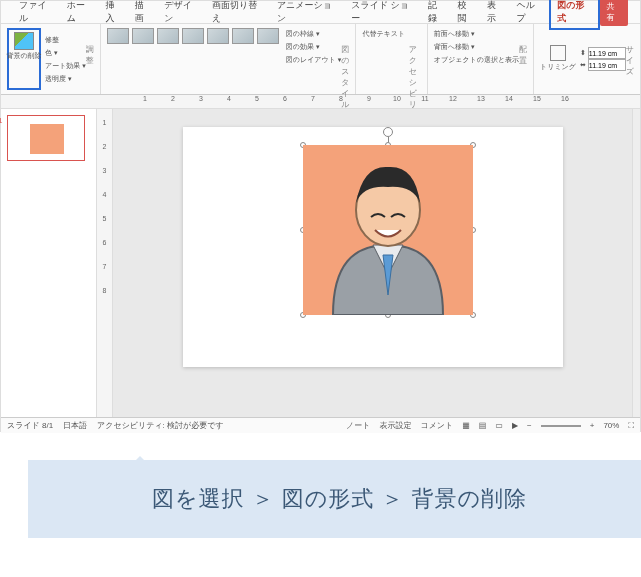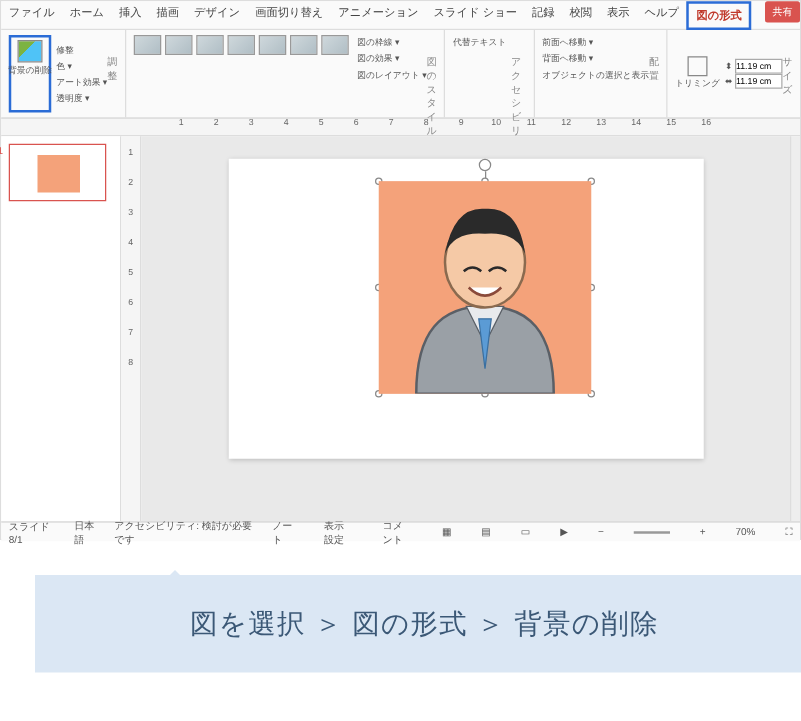--- a/index.html
+++ b/index.html
@@ -1,18 +1,18 @@
 <!DOCTYPE html>
 <html><head>
 <meta charset="utf-8">
 <style>
 *{margin:0;padding:0;box-sizing:border-box;font-family:"Yu Gothic","Meiryo",sans-serif}
 body{background:#fff;width:641px;height:577px;position:relative;overflow:hidden}
 .app{position:relative;width:641px;height:432px;background:#fff;border:1px solid #ddd}
-.menubar{height:22px;display:flex;align-items:flex-start;padding:0 0;font-size:9px;color:#444;background:#fafafa}
+.menubar{height:22px;display:flex;align-items:center;padding:0 12px;font-size:9px;color:#444;background:#fafafa}
 .menubar span{padding:3px 6px;cursor:pointer}
 .menubar .hl{border:2px solid #2b6cd6;color:#c0392b;font-weight:bold}
 .share{margin-left:auto;background:#d9534f;color:#fff;padding:2px 6px;border-radius:2px;font-size:8px}
 .ribbon{height:72px;border-top:1px solid #ddd;border-bottom:1px solid #ccc;display:flex;font-size:8px;color:#555;background:#fafafa}
 .grp{border-right:1px solid #ddd;padding:4px 6px;display:flex;flex-direction:row;justify-content:space-between}
 .grp-lbl{text-align:center;font-size:8px;color:#888;margin-top:16px}
 .bgrem{border:2px solid #2b6cd6;padding:2px 3px;display:flex;flex-direction:column;align-items:center;width:34px}
 .bgrem .ico{width:20px;height:18px;background:linear-gradient(135deg,#7cb342 40%,#4fc3f7 40%);border:1px solid #888}
 .tiny{font-size:7px;white-space:nowrap;padding:1px 0}
 .thumb{width:22px;height:16px;border:1px solid #999;background:linear-gradient(135deg,#cfd8dc,#b0bec5);display:inline-block}
@@ -29,21 +29,21 @@
 .rulerv{width:16px;background:#f5f5f5;border-right:1px solid #ddd;display:flex;flex-direction:column;font-size:7px;color:#666;align-items:center;padding-top:10px}
 .rulerv span{height:24px}
 .canvas{flex:1;background:#e9e9e9;display:flex;align-items:flex-start;justify-content:center;padding-top:18px;position:relative}
 .slide{width:380px;height:240px;background:#fff;box-shadow:0 1px 4px rgba(0,0,0,.2);position:relative}
 .imgsel{position:absolute;left:120px;top:18px;width:170px;height:170px}
 .handle{position:absolute;width:6px;height:6px;background:#fff;border:1px solid #888;border-radius:3px}
 .rot{position:absolute;left:50%;top:-18px;width:10px;height:10px;border:1px solid #888;border-radius:5px;margin-left:-5px;background:#fff}
 .rot:after{content:"";position:absolute;left:4px;top:9px;width:1px;height:9px;background:#888}
 .person{width:100%;height:100%;background:#f4a27a;position:relative;overflow:hidden}
 .statusbar{height:16px;border-top:1px solid #ccc;display:flex;align-items:center;font-size:8px;color:#555;padding:0 6px;gap:10px;background:#fafafa}
-.statusbar .r{margin-left:auto;display:flex;gap:24px;align-items:center}
+.statusbar .r{margin-left:auto;display:flex;gap:9px;align-items:center}
 .callout{position:absolute;left:28px;top:460px;width:623px;height:78px;background:#dbe7f4;display:flex;align-items:center;justify-content:center}
 .callout:before{content:"";position:absolute;top:-16px;left:100px;border:12px solid transparent;border-bottom-color:#dbe7f4}
 .callout-txt{font-size:22px;color:#3b5876;letter-spacing:1px}
 .vb{width:8px;background:#eee;border-left:1px solid #ddd}
 </style>
 </head>
 <body>
 
 <div class="app">
 

